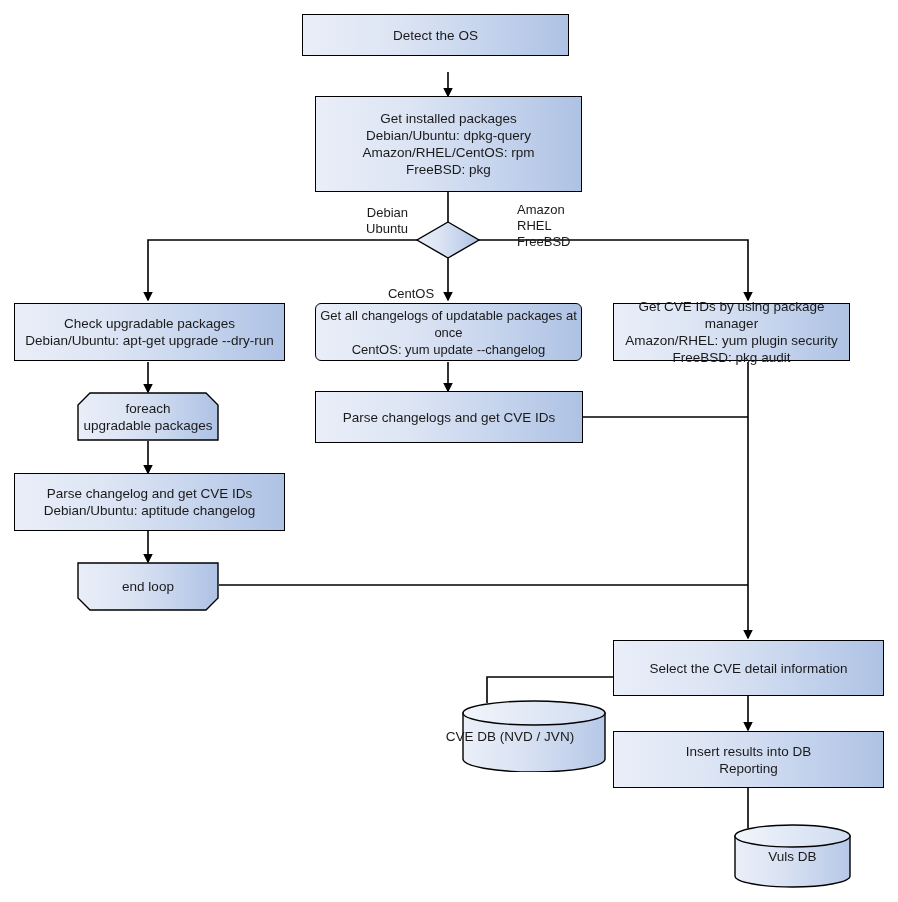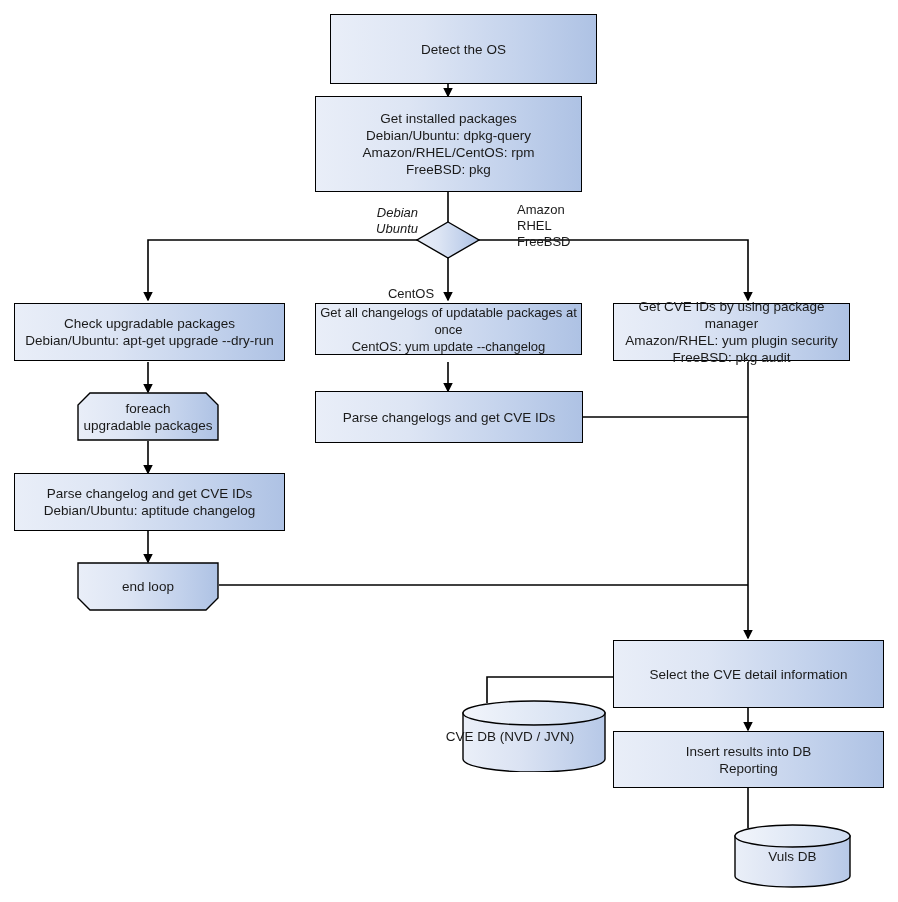--- a/index.html
+++ b/index.html
@@ -141,50 +141,50 @@
       <line x1="748" y1="362" x2="748" y2="638" marker-end="url(#arrow)"></line>
 
       <path d="M 613 677 L 487 677 L 487 703"></path>
 
       <line x1="748" y1="696" x2="748" y2="730" marker-end="url(#arrow)"></line>
 
       <line x1="748" y1="788" x2="748" y2="828"></line>
     </g>
   </svg>
 
-  <div class="node rect" style="left:330px; top:14px; width:267px; height:70px;">
+  <div class="node rect" style="left:302px; top:14px; width:267px; height:42px;">
     <span>Detect the OS</span>
   </div>
 
   <div class="node rect" style="left:315px; top:96px; width:267px; height:96px;">
     <span>Get installed packages
 Debian/Ubuntu: dpkg-query
 Amazon/RHEL/CentOS: rpm
 FreeBSD: pkg</span>
   </div>
 
   <div class="diamond" style="left:416px; top:221px; width:64px; height:38px;">
     <svg width="64" height="38" viewBox="0 0 64 38">
       <polygon points="32,1 63,19 32,37 1,19" fill="url(#boxgrad)" stroke="#000000" stroke-width="1.4"></polygon>
     </svg>
   </div>
 
-  <div class="edge-label el-left" style="left:340px; top:205px; width:78px;font-style:italic;">Debian
+  <div class="edge-label el-left" style="left:330px; top:205px; width:78px;">Debian
 Ubuntu</div>
   <div class="edge-label el-right" style="left:492px; top:202px; width:90px;margin-left:25px;">Amazon
 RHEL
 FreeBSD</div>
   <div class="edge-label el-mid" style="left:372px; top:286px; width:78px;">CentOS</div>
 
   <div class="node rect" style="left:14px; top:303px; width:271px; height:58px;">
     <span>Check upgradable packages
 Debian/Ubuntu: apt-get upgrade --dry-run</span>
   </div>
 
-  <div class="node rect" style="left:315px; top:303px; width:267px; height:52px; font-size:13px;">
+  <div class="node rect" style="left:315px; top:303px; width:267px; height:58px; font-size:13px;border-radius:6px;">
     <span>Get all changelogs of updatable packages at once
 CentOS: yum update --changelog</span>
   </div>
 
   <div class="node rect" style="left:613px; top:303px; width:237px; height:58px;">
     <span>Get CVE IDs by using package manager
 Amazon/RHEL: yum plugin security
 FreeBSD: pkg audit</span>
   </div>
 
@@ -205,21 +205,21 @@
 Debian/Ubuntu: aptitude changelog</span>
   </div>
 
   <div class="node loopshape" style="left:77px; top:562px; width:142px; height:49px;">
     <svg class="shape" viewBox="0 0 142 49" preserveAspectRatio="none">
       <polygon points="1,1 141,1 141,36 129,48 13,48 1,36" fill="url(#boxgrad)" stroke="#000000" stroke-width="1.4" vector-effect="non-scaling-stroke"></polygon>
     </svg>
     <span class="lbl">end loop</span>
   </div>
 
-  <div class="node rect" style="left:613px; top:640px; width:271px; height:68px;">
+  <div class="node rect" style="left:613px; top:640px; width:271px; height:56px;">
     <span>Select the CVE detail information</span>
   </div>
 
   <div class="node rect" style="left:613px; top:731px; width:271px; height:57px;">
     <span>Insert results into DB
 Reporting</span>
   </div>
 
   <div class="cyl" style="left:414px; top:700px; width:144px; height:72px;padding-left:48px;">
     <svg width="144" height="72" viewBox="0 0 144 72">

